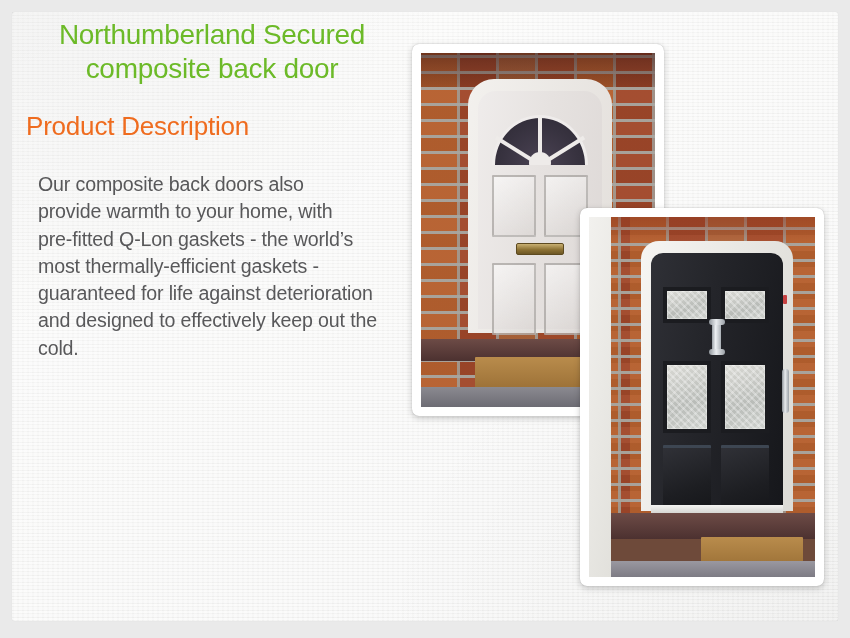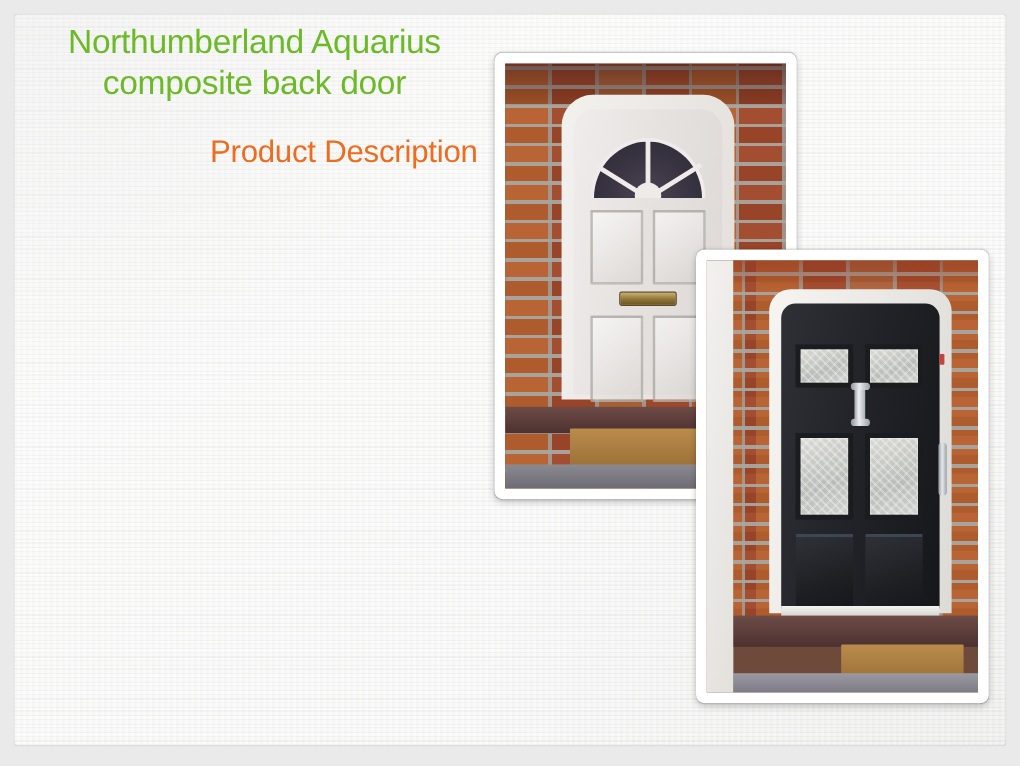--- a/index.html
+++ b/index.html
@@ -65,21 +65,21 @@
     text-align: center;
     letter-spacing: -0.3px;
     white-space: pre-line;
     padding: 0 4px;
   }
 
   .subtitle {
     color: #ef6c1f;
     font-size: 26px;
     line-height: 30px;
-    text-align: right;
+    text-align: left;
     margin-top: 25px;
     letter-spacing: -0.2px;
   }
 
   .body-para {
     color: #58585a;
     font-size: 19.6px;
     line-height: 27.3px;
     letter-spacing: -0.15px;
     margin-top: 33px;
@@ -220,26 +220,32 @@
 </style>
 </head>
 <body>
 
 <div id="page">
 
   <div class="card"></div>
 
   <div class="text-col">
 
-    <div class="title">Northumberland Aquarius
+    <div class="title">Northumberland Secured
 composite back door</div>
 
     <div class="subtitle">Product Description</div>
 
 
+    <div class="body-para second">Our composite back doors also
+provide warmth to your home, with
+pre-fitted Q-Lon gaskets - the world’s
+most thermally-efficient gaskets -
+guaranteed for life against deterioration
+and designed to effectively keep out the cold.</div>
   </div>
 
   <div class="photo" id="photo-white">
     <div class="inner">
 
       <div class="brick" style="left:0;top:0;right:0;bottom:0;"></div>
 
       <div style="position:absolute;left:0;top:0;right:0;height:34px;
                   background:linear-gradient(180deg,rgba(60,20,14,0.55),rgba(60,20,14,0.18));"></div>
 

